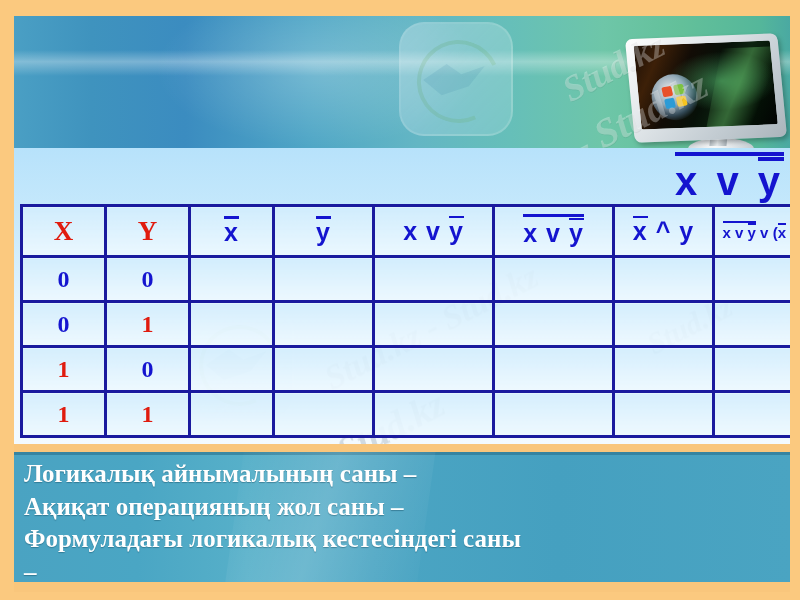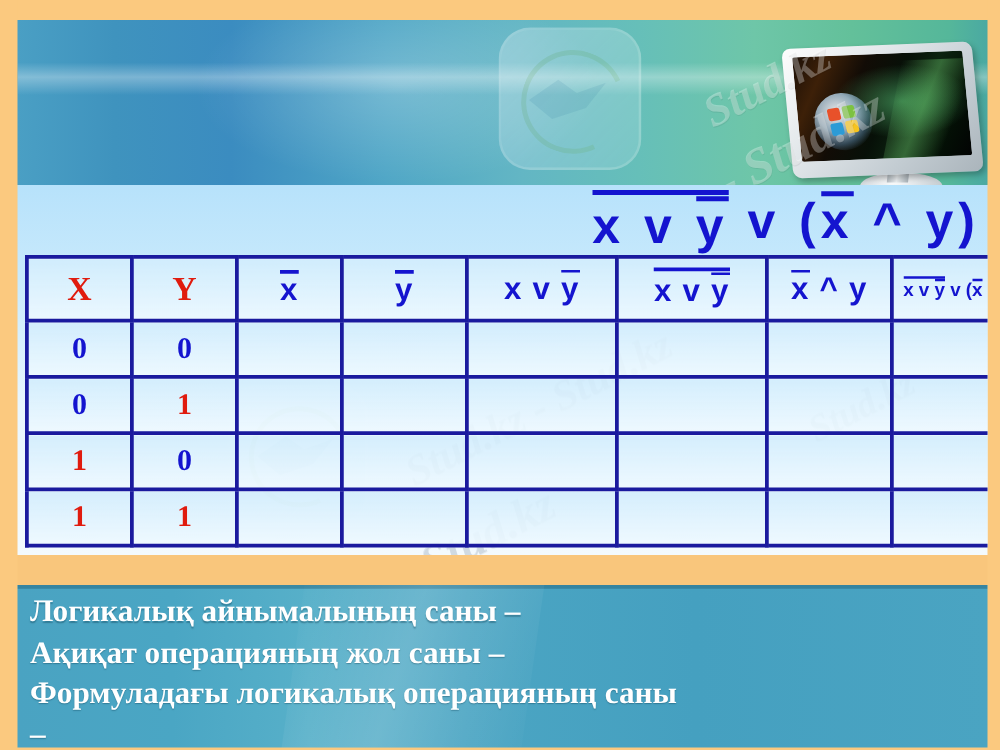--- a/index.html
+++ b/index.html
@@ -124,21 +124,21 @@
   .h-f.small{font-size:15px;letter-spacing:0;}
   .bar{border-top:3px solid #1414cf;display:inline-block;line-height:1.05;padding-top:0;}
   .bar-s{border-top:2px solid #1414cf;display:inline-block;line-height:1.05;}
   .bar2{border-top:3px solid #1414cf;display:inline-block;line-height:1.05;padding-top:1px;}
 
   .v0{color:#1414cf;font-weight:bold;font-size:24px;font-family:"Liberation Serif",serif;}
   .v1{color:#e01b0e;font-weight:bold;font-size:24px;font-family:"Liberation Serif",serif;}
 
   
   .bottom{
-    position:absolute;left:14px;top:468px;width:776px;height:130px;
+    position:absolute;left:14px;top:452px;width:776px;height:130px;
     background:
       linear-gradient(90deg,#4aa3c2 0%,#4aa6c4 16%,#57b0c9 30%,#4ba5c3 46%,#45a0c0 70%,#4aa4c2 100%);
     overflow:hidden;
   }
   .bottom-sheen{
     position:absolute;left:220px;top:-40px;width:190px;height:230px;
     background:linear-gradient(100deg,rgba(255,255,255,0) 0%,rgba(255,255,255,.17) 45%,rgba(255,255,255,0) 100%);
     transform:rotate(8deg);
   }
   .bottom-rule{position:absolute;left:0;top:0;width:100%;height:3px;background:#2a6f8a;opacity:.6;}
@@ -228,21 +228,20 @@
       <div class="sq"></div>
         <div class="ring"></div>
         <div class="bird"></div>
     </div>
     <div class="wm wm3">Stud.kz - Stud.kz</div>
     <div class="wm wm4">Stud.kz</div>
     <div class="wm wm5">Stud.kz - Stud.kz</div>
 
     <div class="formula-head">
       <span class="ovl">x&nbsp;v&nbsp;<span class="ovl-in">y</span></span>
-        <span>&nbsp;v&nbsp;(<span class="ovl-in">x</span>&nbsp;^&nbsp;y)</span>
     </div>
 
     <table class="tt">
       <colgroup>
         <col style="width:84px">
           <col style="width:84px">
           <col style="width:84px">
           <col style="width:100px">
         <col style="width:120px">
           <col style="width:120px">
@@ -323,17 +322,17 @@
       </tbody>
     </table>
   </div>
 
   <div class="bottom">
     <div class="bottom-rule"></div>
     <div class="bottom-sheen"></div>
 
     <p class="btxt">Логикалық айнымалының саны –</p>
     <p class="btxt" style="padding-top:0">Ақиқат операцияның жол саны –</p>
-    <p class="btxt" style="padding-top:0">Формуладағы логикалық операцияның саны</p>
+    <p class="btxt" style="padding-top:0">Формуладағы логикалық кестесіндегі саны</p>
     <p class="btxt" style="padding-top:0">–</p>
   </div>
 
 </div>
 
 </body></html>

